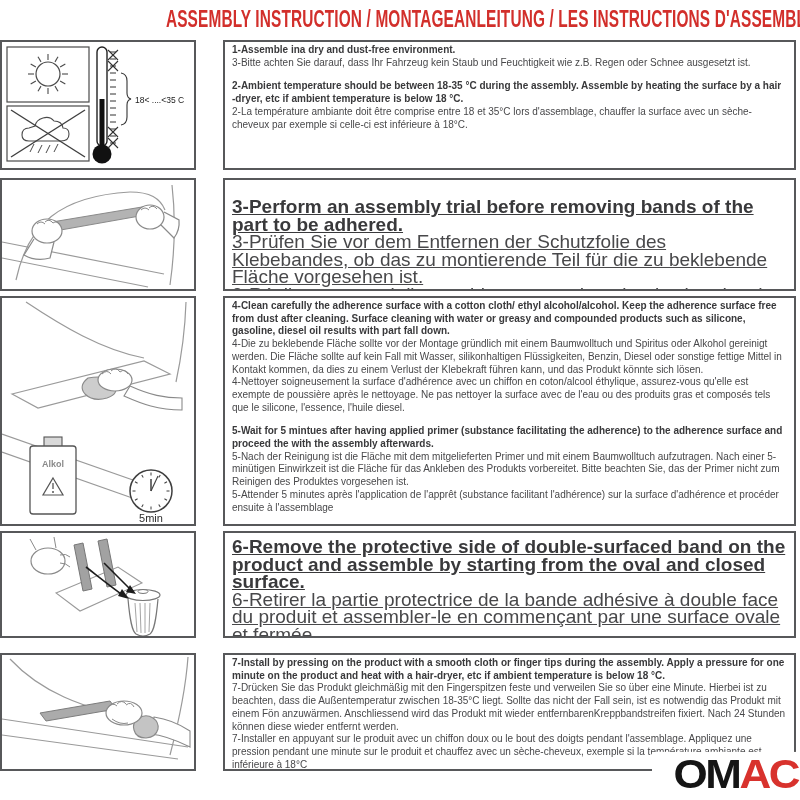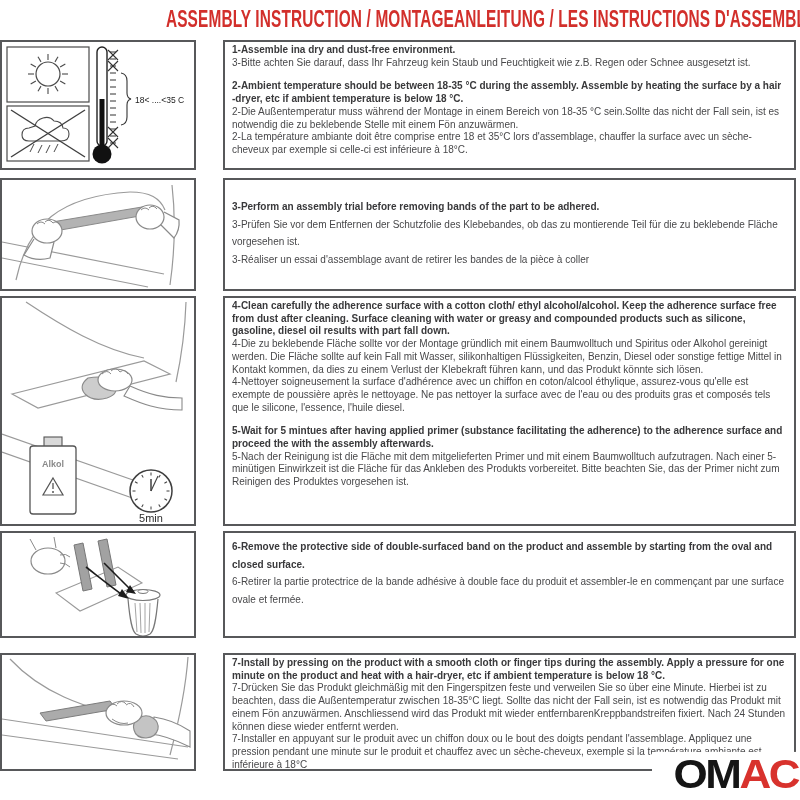--- a/index.html
+++ b/index.html
@@ -8,21 +8,21 @@
   .title-wrap span{display:inline-block;font-size:23px;font-weight:bold;color:#d22f2b;transform:scaleX(0.67);transform-origin:50% 50%;letter-spacing:0.2px;}
   .box{position:absolute;background:#fff;border:2px solid #57585a;box-sizing:border-box;}
   .cl{left:0;width:196px;overflow:hidden;}
   .cr{left:223px;width:573px;padding:2px 7px 0 7px;color:#48484a;overflow:hidden;}
   .r1{top:40px;height:130px;}
   .r2{top:178px;height:113px;}
   .r3{top:296px;height:230px;}
   .r4{top:531px;height:107px;}
   .r5{top:653px;height:118px;}
   .small .para{font-size:10px;line-height:12.7px;}
-  .large .para{font-size:10px;line-height:17.6px;}
+  .large .para{font-size:19px;line-height:17.6px;text-decoration:underline;}
   .para.b{font-weight:bold;color:#39393b;}
   .gap{height:11px;}
   .r2.cr{padding-top:18px;}
   .r4.cr{padding-top:5px;}
   svg{display:block;}
   .logo{position:absolute;left:652px;top:750px;width:146px;height:48px;background:#fff;display:flex;align-items:center;justify-content:flex-end;font-weight:bold;font-size:44px;letter-spacing:-2.5px;line-height:48px;transform:scaleY(0.92);}
   .logo .lb{color:#151515;}
   .logo .lr{color:#d8322d;}
 </style>
 </head>
@@ -99,21 +99,20 @@
       <path d="M 119,31 q 6,1 6,8 v 12 q 0,5 4,6 q -4,1 -4,6 v 12 q 0,7 -6,8" fill="none" stroke="#333" stroke-width="1.1"></path>
       <text x="133" y="61" font-size="8.5" fill="#222">18&lt; ....&lt;35 C</text>
     </g>
   </svg>
 </div>
 <div class="box cr r1 small">
   <div class="para b">1-Assemble ina dry and dust-free environment.</div>
   <div class="para">3-Bitte achten Sie darauf, dass Ihr Fahrzeug kein Staub und Feuchtigkeit wie z.B. Regen oder Schnee ausgesetzt ist.</div>
   <div class="gap"></div>
   <div class="para b">2-Ambient temperature should be between 18-35 °C during the assembly. Assemble by heating the surface by a hair -dryer, etc if ambient temperature is below 18 °C.</div>
-  <div class="para">2-Die Außentemperatur muss während der Montage in einem Bereich von 18-35 °C sein.Sollte das nicht der Fall sein, ist es notwendig die zu beklebende Stelle mit einem Fön anzuwärmen.</div>
   <div class="para">2-La température ambiante doit être comprise entre 18 et 35°C lors d'assemblage, chauffer la surface avec un sèche-cheveux par exemple si celle-ci est inférieure à 18°C.</div>
 </div>
 
 <div class="box cl r2">
   <svg width="192" height="109" viewBox="0 0 192 109">
     <g fill="none" stroke="#9a9a9a" stroke-width="1.2">
       <path d="M 14,100 C 26,44 58,16 128,12"></path>
       <path d="M 128,12 C 148,12 158,18 163,30"></path>
       <path d="M 170,5 C 174,40 173,70 168,105"></path>
       <path d="M 0,62 L 162,94"></path>
@@ -185,20 +184,21 @@
     </g>
   </svg>
 </div>
 <div class="box cr r3 small">
   <div class="para b">4-Clean carefully the adherence surface with a cotton cloth/ ethyl alcohol/alcohol. Keep the adherence surface free from dust after cleaning. Surface cleaning with water or greasy and compounded products such as silicone, gasoline, diesel oil results with part fall down.</div>
   <div class="para">4-Die zu beklebende Fläche sollte vor der Montage gründlich mit einem Baumwolltuch und Spiritus oder Alkohol gereinigt werden. Die Fläche sollte auf kein Fall mit Wasser, silikonhaltigen Flüssigkeiten, Benzin, Diesel oder sonstige fettige Mittel in Kontakt kommen, da dies zu einem Verlust der Klebekraft führen kann, und das Produkt könnte sich lösen.</div>
   <div class="para">4-Nettoyer soigneusement la surface d'adhérence avec un chiffon en coton/alcool éthylique, assurez-vous qu'elle est exempte de poussière après le nettoyage. Ne pas nettoyer la surface avec de l'eau ou des produits gras et composés tels que le silicone, l'essence, l'huile diesel.</div>
   <div class="gap"></div>
   <div class="para b">5-Wait for 5 mintues after having applied primer (substance facilitating the adherence) to the adherence surface and proceed the with the assembly afterwards.</div>
   <div class="para">5-Nach der Reinigung ist die Fläche mit dem mitgelieferten Primer und mit einem Baumwolltuch aufzutragen. Nach einer 5-minütigen Einwirkzeit ist die Fläche für das Ankleben des Produkts vorbereitet. Bitte beachten Sie, das der Primer nicht zum Reinigen des Produktes vorgesehen ist.</div>
+  <div class="para">5-Attender 5 minutes après l'application de l'apprêt (substance facilitant l'adhérence) sur la surface d'adhérence et procéder ensuite à l'assemblage</div>
 </div>
 
 <div class="box cl r4">
   <svg width="192" height="112" viewBox="0 0 192 112">
     <polygon points="54,60 116,34 140,50 78,78" fill="#fff" stroke="#9a9a9a" stroke-width="1.1"></polygon>
     <polygon points="72,12 81,10 90,56 81,58" fill="#a2a2a2" stroke="#777" stroke-width="1"></polygon>
     <polygon points="96,8 105,6 114,52 105,54" fill="#a2a2a2" stroke="#777" stroke-width="1"></polygon>
     <g>
       <ellipse cx="46" cy="28" rx="17" ry="13" fill="#fff" stroke="#8a8a8a" stroke-width="1.2"></ellipse>
       <path d="M 28,6 L 34,17 M 52,4 L 54,15 M 58,22 q 6,-2 10,2 M 58,30 q 6,0 10,4" fill="none" stroke="#8a8a8a" stroke-width="1"></path>

